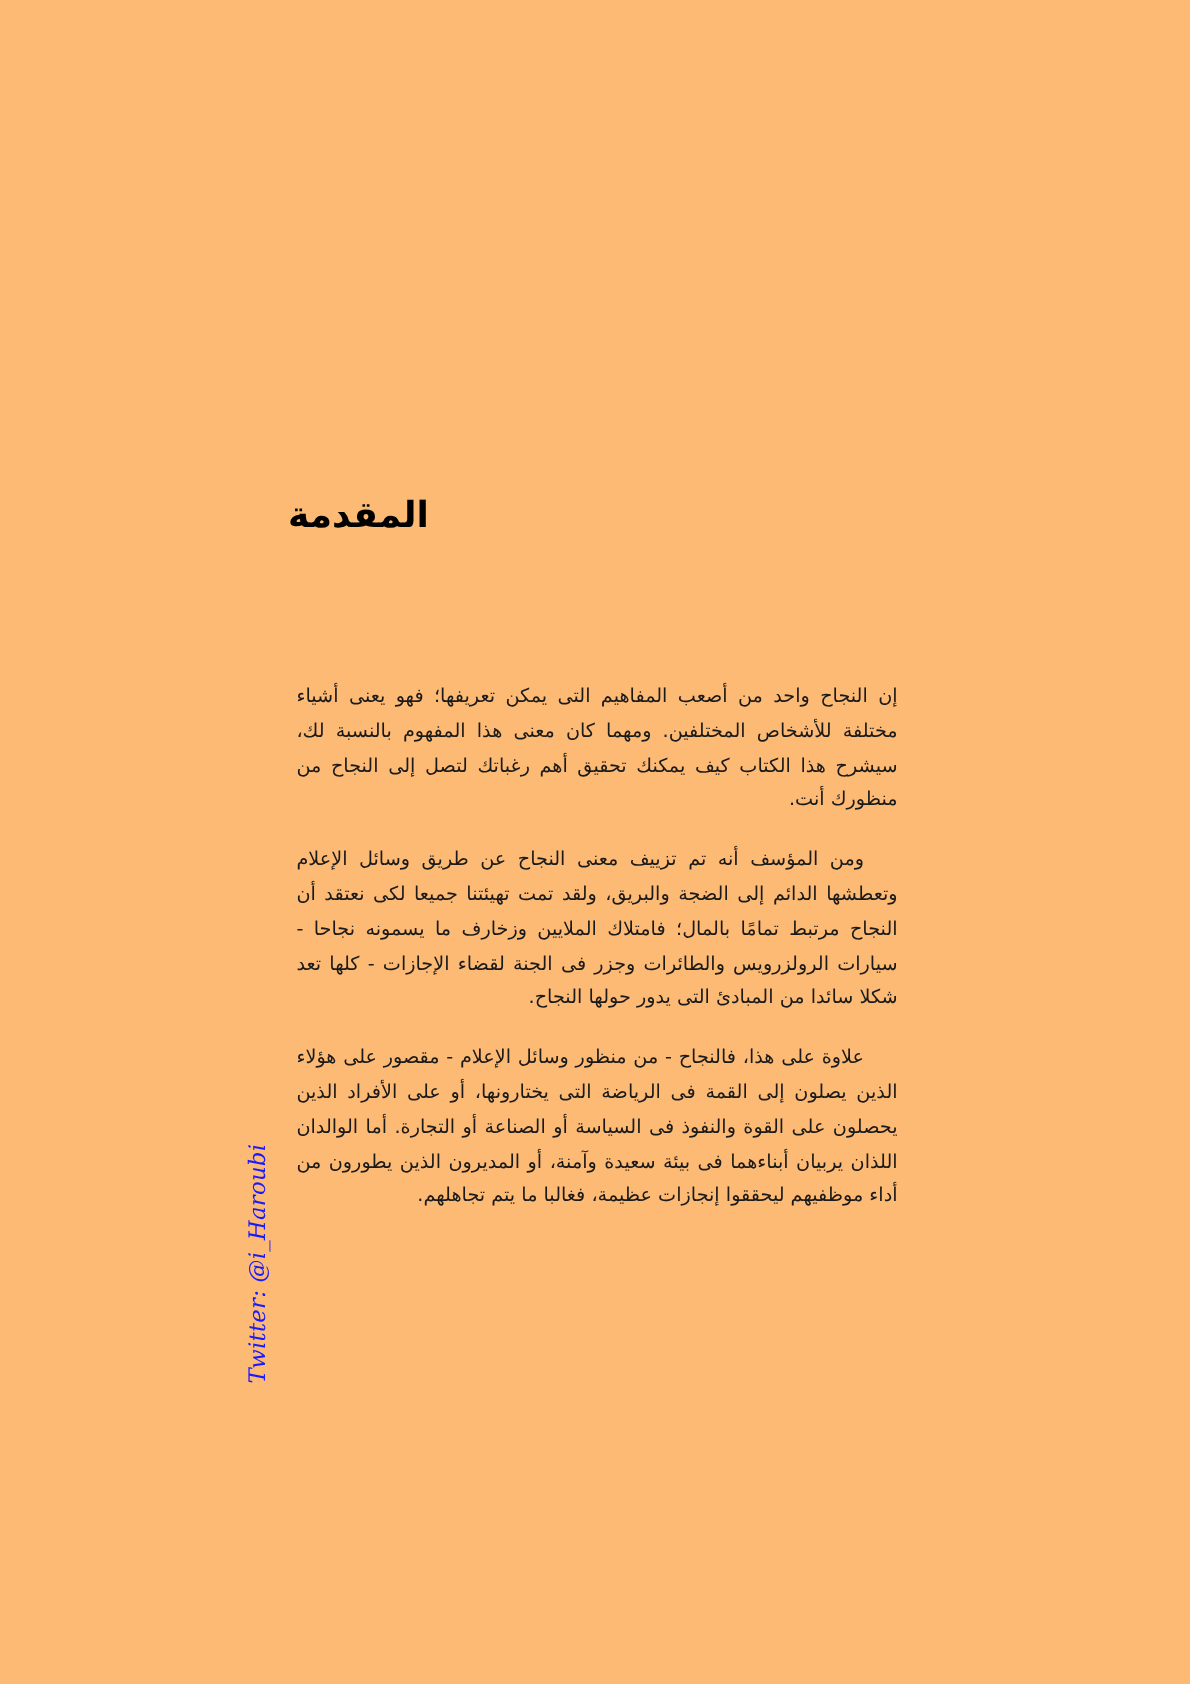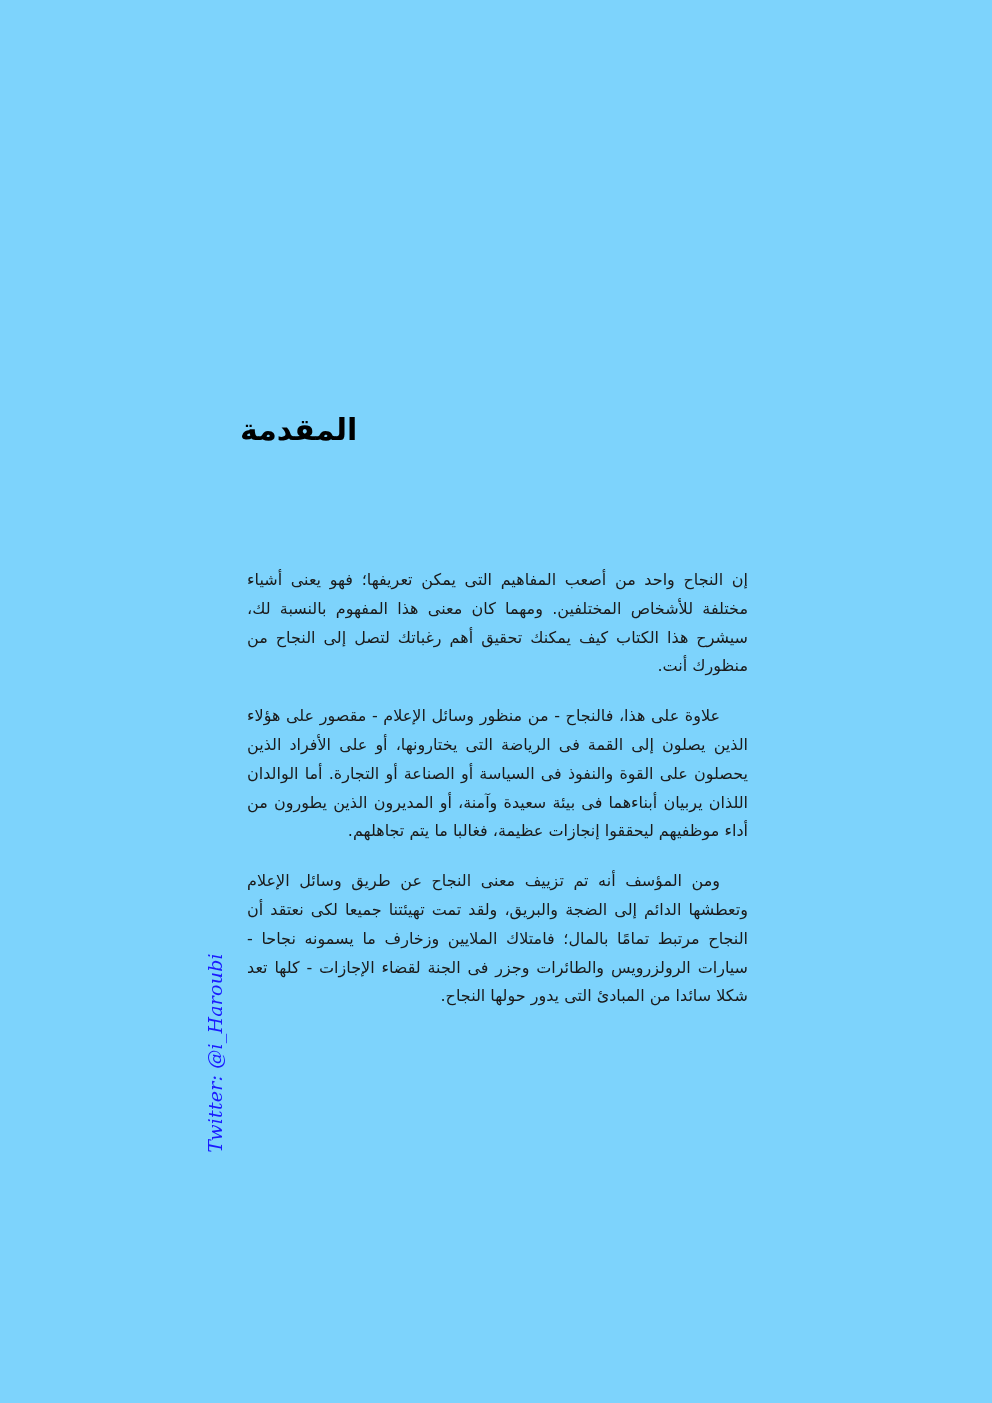--- a/index.html
+++ b/index.html
@@ -14,21 +14,21 @@
       overflow: hidden;
       font-family: "DejaVu Sans", sans-serif;
       color: #111111;
     }
     .page {
       position: absolute;
       left: 0;
       top: 0;
       width: 992px;
       height: 1403px;
-      background: #7dd3fc;
+      background: #fdba74;
     }
     .chapter-title {
       position: absolute;
       top: 388px;
       left: 240px;
       width: 508px;
       direction: rtl;
       text-align: right;
       font-family: "DejaVu Sans", sans-serif;
       font-weight: bold;
@@ -72,19 +72,19 @@
   </style>
 </head>
 <body>
 
 <div class="page">
 
   <h1 class="chapter-title">المقدمة</h1>
 
   <div class="body-text">
     <p>إن النجاح واحد من أصعب المفاهيم التى يمكن تعريفها؛ فهو يعنى أشياء مختلفة للأشخاص المختلفين. ومهما كان معنى هذا المفهوم بالنسبة لك، سيشرح هذا الكتاب كيف يمكنك تحقيق أهم رغباتك لتصل إلى النجاح من منظورك أنت.</p>
+    <p class="indent">ومن المؤسف أنه تم تزييف معنى النجاح عن طريق وسائل الإعلام وتعطشها الدائم إلى الضجة والبريق، ولقد تمت تهيئتنا جميعا لكى نعتقد أن النجاح مرتبط تمامًا بالمال؛ فامتلاك الملايين وزخارف ما يسمونه نجاحا - سيارات الرولزرويس والطائرات وجزر فى الجنة لقضاء الإجازات - كلها تعد شكلا سائدا من المبادئ التى يدور حولها النجاح.</p>
     <p class="indent">علاوة على هذا، فالنجاح - من منظور وسائل الإعلام - مقصور على هؤلاء الذين يصلون إلى القمة فى الرياضة التى يختارونها، أو على الأفراد الذين يحصلون على القوة والنفوذ فى السياسة أو الصناعة أو التجارة. أما الوالدان اللذان يربيان أبناءهما فى بيئة سعيدة وآمنة، أو المديرون الذين يطورون من أداء موظفيهم ليحققوا إنجازات عظيمة، فغالبا ما يتم تجاهلهم.</p>
-    <p class="indent">ومن المؤسف أنه تم تزييف معنى النجاح عن طريق وسائل الإعلام وتعطشها الدائم إلى الضجة والبريق، ولقد تمت تهيئتنا جميعا لكى نعتقد أن النجاح مرتبط تمامًا بالمال؛ فامتلاك الملايين وزخارف ما يسمونه نجاحا - سيارات الرولزرويس والطائرات وجزر فى الجنة لقضاء الإجازات - كلها تعد شكلا سائدا من المبادئ التى يدور حولها النجاح.</p>
   </div>
 
   <div class="watermark">Twitter: @i_Haroubi</div>
 
 </div>
 
 </body></html>

